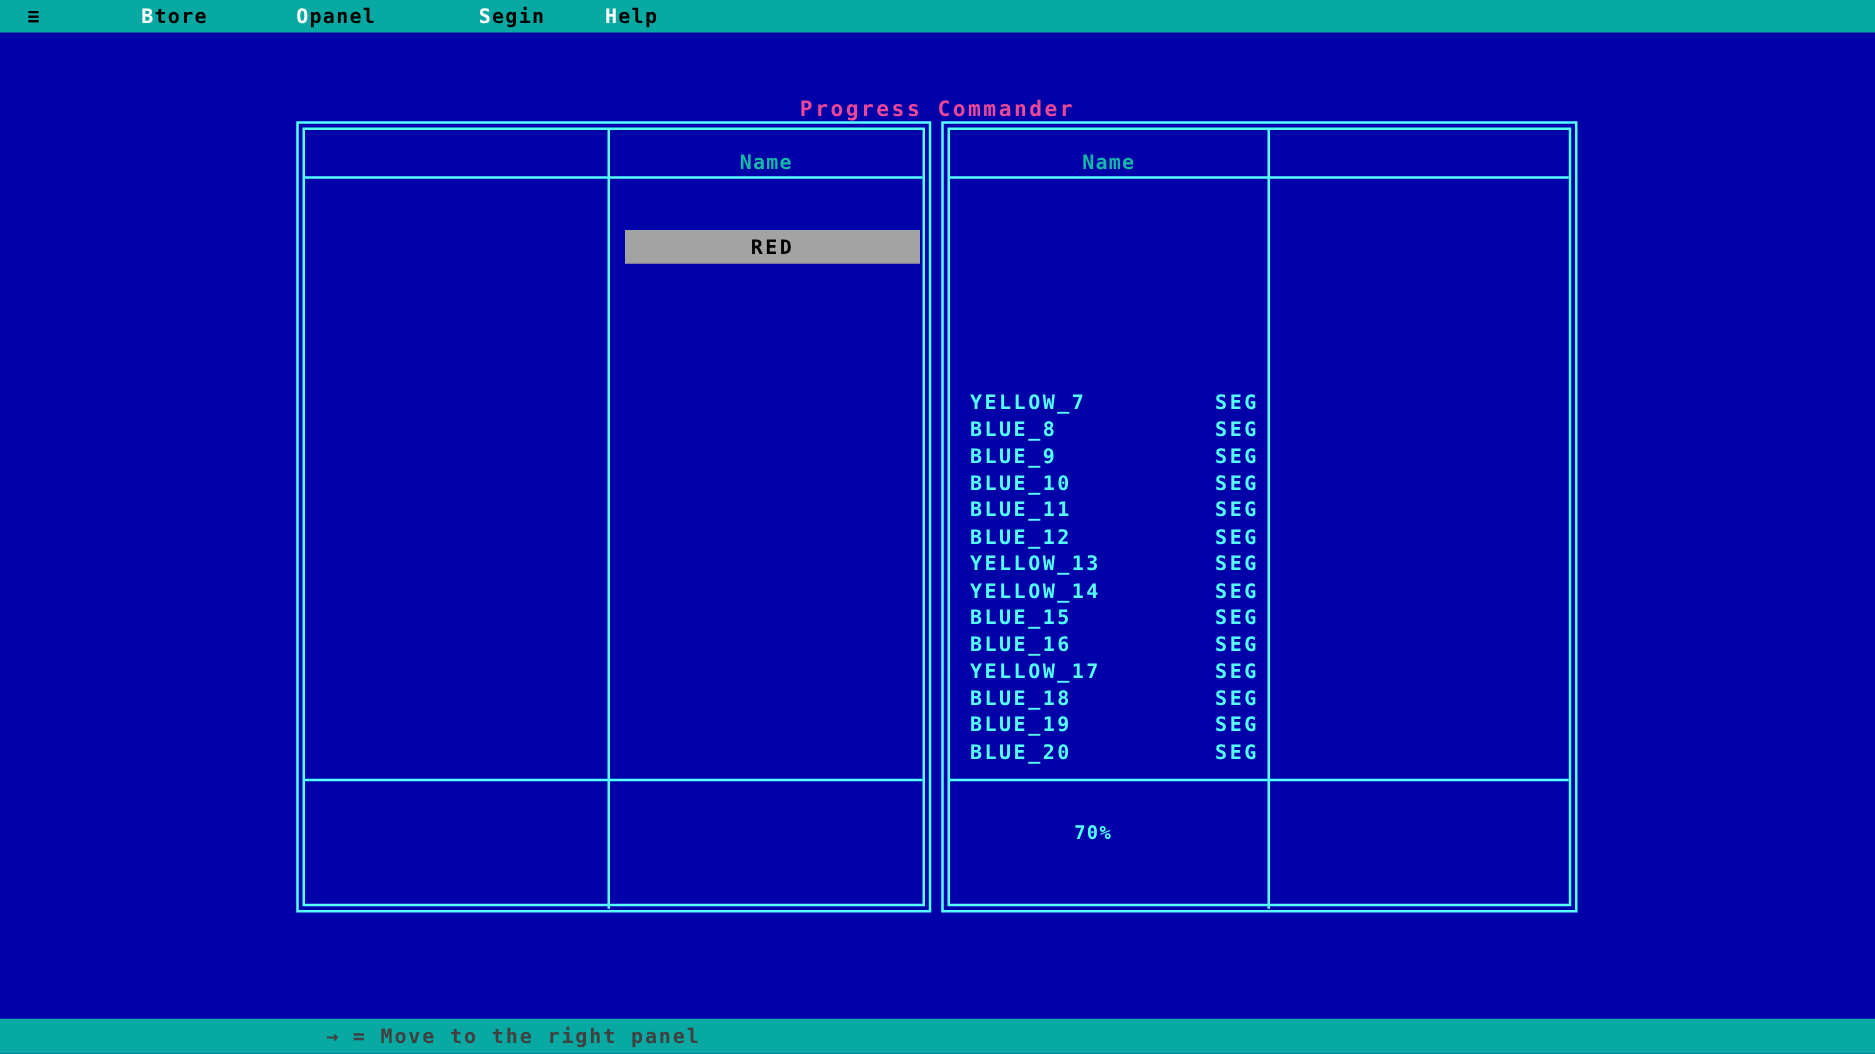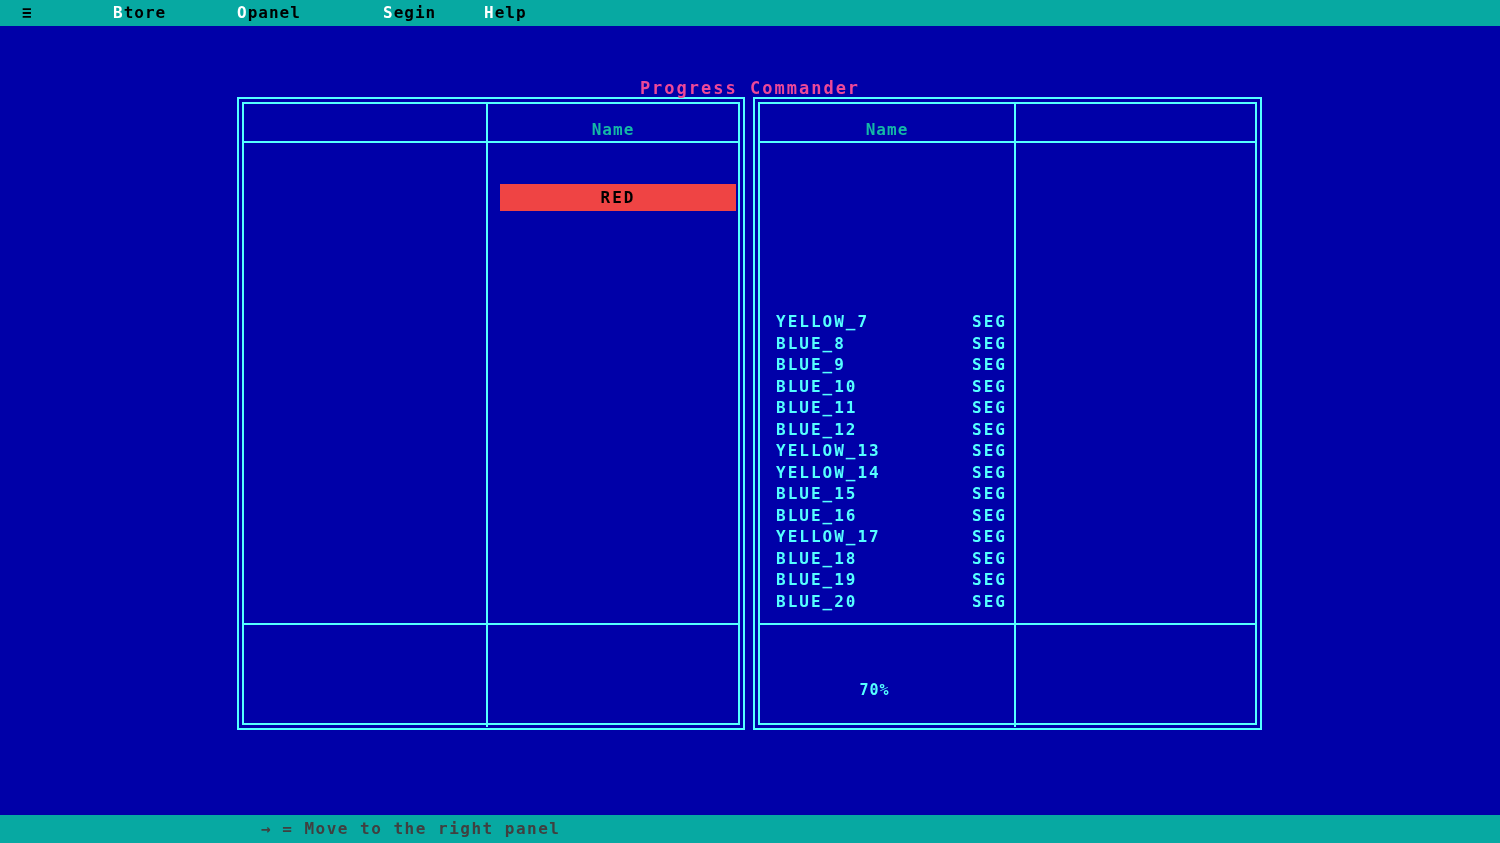--- a/index.html
+++ b/index.html
@@ -49,36 +49,36 @@
 
   .col-header {
     position:absolute; top:22px; height:21px; line-height:21px;
     text-align:center; color:#14b8a6; font-size:16px; letter-spacing:1px;
   }
   .panel-left  .col-header { left:251px; width:250px; }
   .panel-right .col-header { left:7px;  width:254px; }
 
   .selected-file {
     position:absolute; top:87px; left:263px; width:236px; height:27px;
-    background:#ef4444; color:#000;
+    background:#a3a3a3; color:#000;
     font-size:16px; letter-spacing:2px;
     text-align:center; line-height:27px; cursor:default;
   }
 
   .file-list { position:absolute; top:214px; left:7px; width:254px; }
   .file-row {
     height:21.5px; line-height:21.5px;
     display:flex; justify-content:space-between;
     padding:0 7px 0 16px;
     color:#55FFFF; font-size:16px; letter-spacing:2px;
     cursor:default; white-space:nowrap;
   }
 
   .progress {
-    position:absolute; top:584px; left:0; width:243px;
+    position:absolute; top:560px; left:0; width:243px;
     text-align:center; color:#55FFFF;
     font-size:15px; letter-spacing:1px;
   }
 
   .status-text {
     position:absolute; left:261px; top:4px;
     color:#404040; font-size:16px; letter-spacing:1.5px; white-space:nowrap;
   }
   .status-text .arrow { margin-right:10px; }
 </style>

